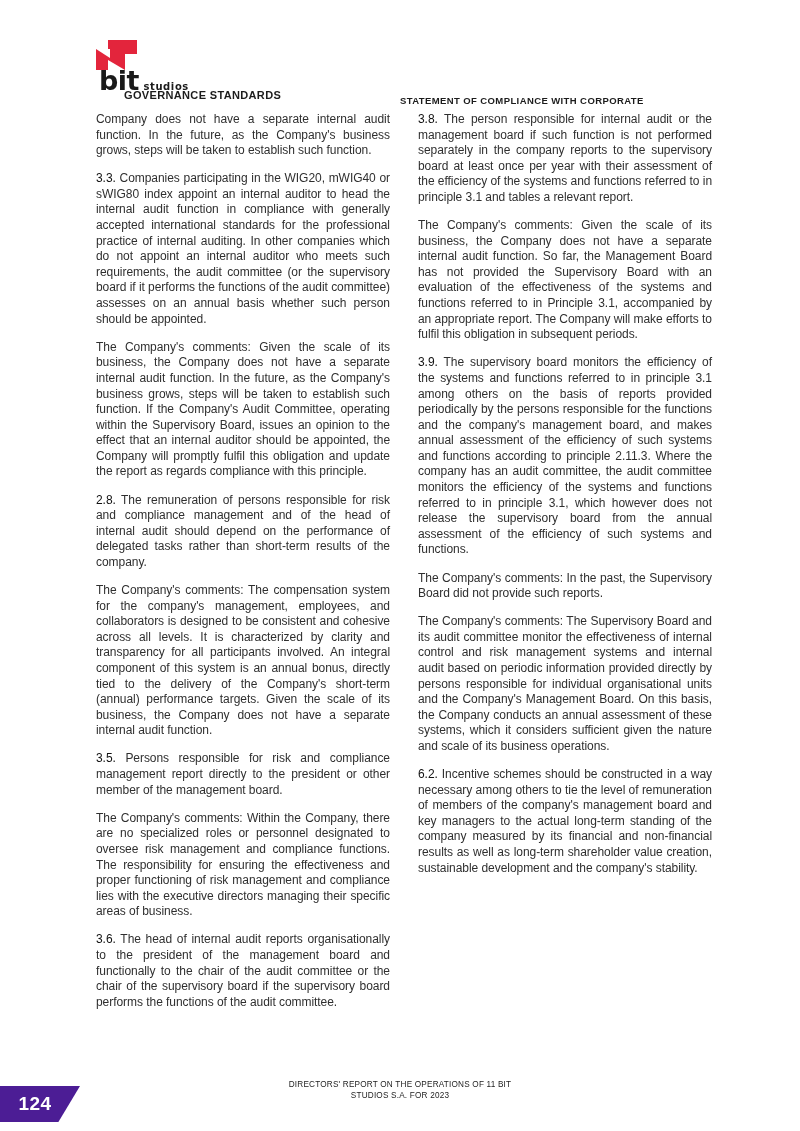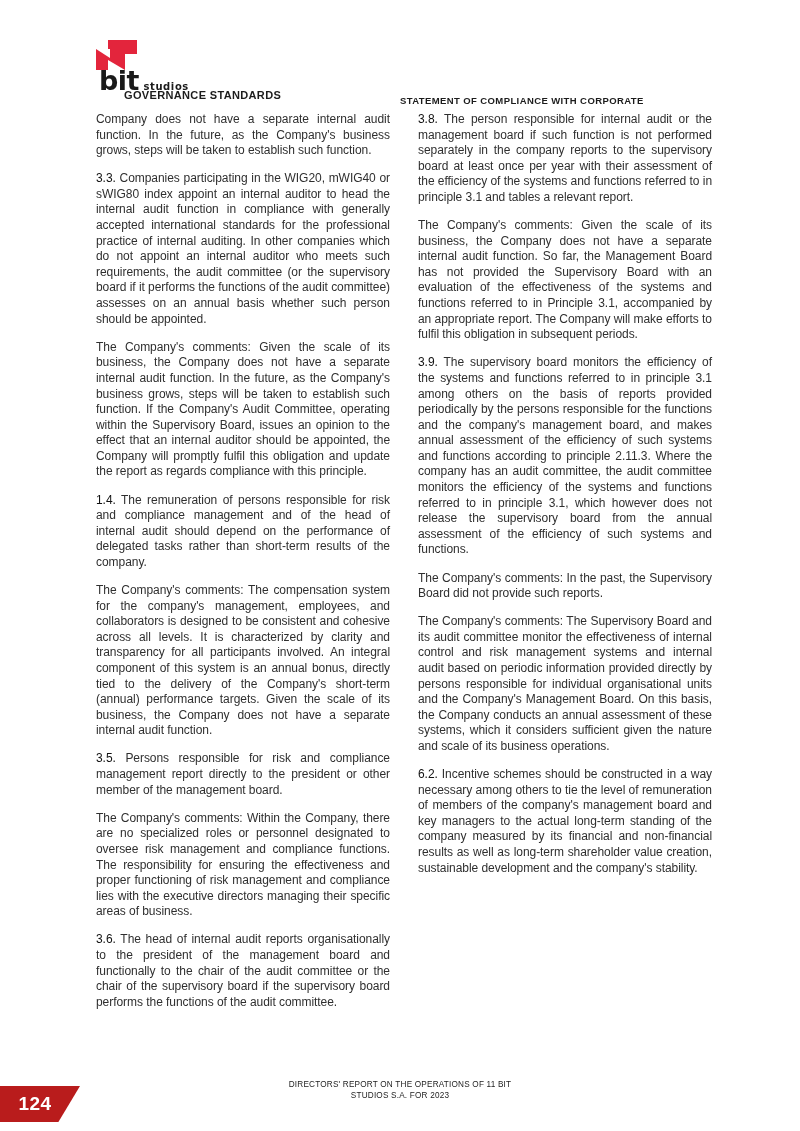--- a/index.html
+++ b/index.html
@@ -144,21 +144,21 @@
     letter-spacing: 0.2px;
     line-height: 11px;
     color: #1c1c1c;
   }
   .page-badge {
     position: absolute;
     left: 0;
     top: 1086px;
     width: 80px;
     height: 36px;
-    background: #b91c1c;
+    background: #4c1d95;
     color: #ffffff;
     font-size: 19px;
     font-weight: bold;
     letter-spacing: 0.5px;
     display: flex;
     align-items: center;
     justify-content: center;
     padding-right: 10px;
     clip-path: polygon(0 0, 100% 0, 73% 100%, 0 100%);
   }
@@ -182,21 +182,21 @@
   </div>
   <div class="header-title">GOVERNANCE STANDARDS</div>
   <div class="header-right">STATEMENT OF COMPLIANCE WITH CORPORATE</div>
 </div>
 
 <div class="content">
   <div class="col" id="col-left">
       <p class="para"><span>Company does not have a separate internal audit function. In the future, as the Company's business grows, steps will be taken to establish such function.</span></p>
       <p class="para"><span class="num">3.3.</span><span> Companies participating in the WIG20, mWIG40 or sWIG80 index appoint an internal auditor to head the internal audit function in compliance with generally accepted international standards for the professional practice of internal auditing. In other companies which do not appoint an internal auditor who meets such requirements, the audit committee (or the supervisory board if it performs the functions of the audit committee) assesses on an annual basis whether such person should be appointed.</span></p>
       <p class="para"><span>The Company's comments: Given the scale of its business, the Company does not have a separate internal audit function. In the future, as the Company's business grows, steps will be taken to establish such function. If the Company's Audit Committee, operating within the Supervisory Board, issues an opinion to the effect that an internal auditor should be appointed, the Company will promptly fulfil this obligation and update the report as regards compliance with this principle.</span></p>
-      <p class="para"><span class="num">1.4.</span><span> The remuneration of persons responsible for risk and compliance management and of the head of internal audit should depend on the performance of delegated tasks rather than short-term results of the company.</span></p>
+      <p class="para"><span class="num">2.8.</span><span> The remuneration of persons responsible for risk and compliance management and of the head of internal audit should depend on the performance of delegated tasks rather than short-term results of the company.</span></p>
       <p class="para"><span>The Company's comments: The compensation system for the company's management, employees, and collaborators is designed to be consistent and cohesive across all levels. It is characterized by clarity and transparency for all participants involved. An integral component of this system is an annual bonus, directly tied to the delivery of the Company's short-term (annual) performance targets. Given the scale of its business, the Company does not have a separate internal audit function.</span></p>
       <p class="para"><span class="num">3.5.</span><span> Persons responsible for risk and compliance management report directly to the president or other member of the management board.</span></p>
       <p class="para"><span>The Company's comments: Within the Company, there are no specialized roles or personnel designated to oversee risk management and compliance functions. The responsibility for ensuring the effectiveness and proper functioning of risk management and compliance lies with the executive directors managing their specific areas of business.</span></p>
       <p class="para"><span class="num">3.6.</span><span> The head of internal audit reports organisationally to the president of the management board and functionally to the chair of the audit committee or the chair of the supervisory board if the supervisory board performs the functions of the audit committee.</span></p>
     </div>
   <div class="col" id="col-right">
       <p class="para"><span class="num">3.8.</span><span> The person responsible for internal audit or the management board if such function is not performed separately in the company reports to the supervisory board at least once per year with their assessment of the efficiency of the systems and functions referred to in principle 3.1 and tables a relevant report.</span></p>
       <p class="para"><span> The Company's comments: Given the scale of its business, the Company does not have a separate internal audit function. So far, the Management Board has not provided the Supervisory Board with an evaluation of the effectiveness of the systems and functions referred to in Principle 3.1, accompanied by an appropriate report. The Company will make efforts to fulfil this obligation in subsequent periods.</span></p>
       <p class="para"><span class="num">3.9.</span><span> The supervisory board monitors the efficiency of the systems and functions referred to in principle 3.1 among others on the basis of reports provided periodically by the persons responsible for the functions and the company's management board, and makes annual assessment of the efficiency of such systems and functions according to principle 2.11.3. Where the company has an audit committee, the audit committee monitors the efficiency of the systems and functions referred to in principle 3.1, which however does not release the supervisory board from the annual assessment of the efficiency of such systems and functions.</span></p>
       <p class="para"><span>The Company's comments: In the past, the Supervisory Board did not provide such reports.</span></p>

